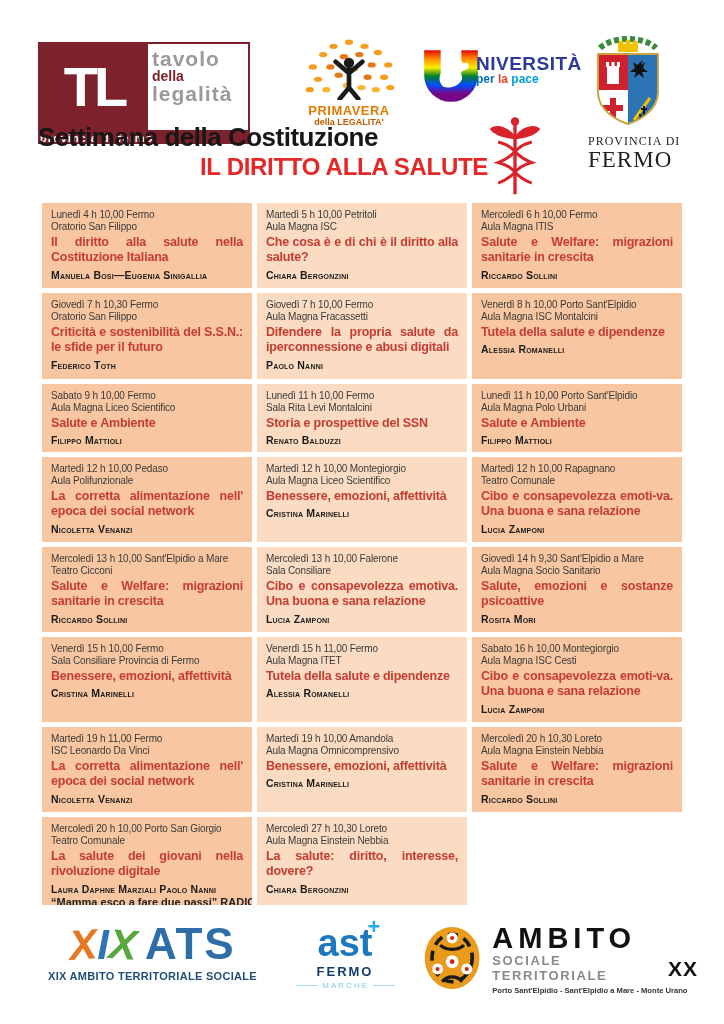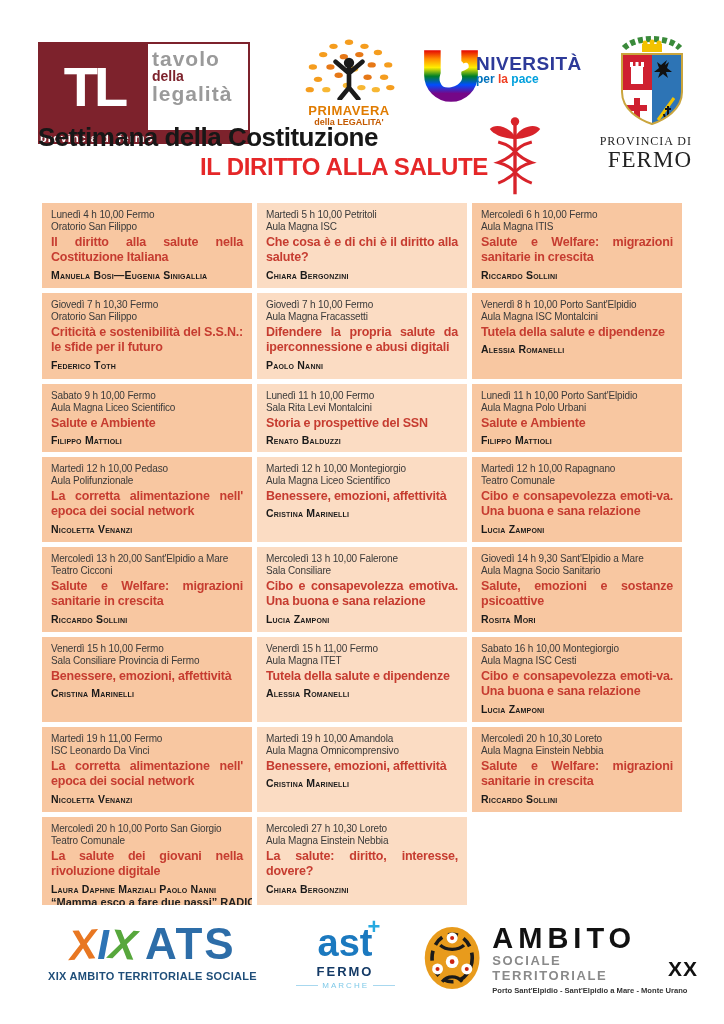--- a/index.html
+++ b/index.html
@@ -21,21 +21,21 @@
   .prim-logo{position:absolute;left:293px;top:36px;width:112px;height:96px;text-align:center;}
   .prim-t1{color:#e07b00;font-weight:800;font-size:13px;letter-spacing:.5px;line-height:1;}
   .prim-t2{color:#c45a00;font-weight:800;font-size:9px;line-height:1.2;}
 
   .uni-logo{position:absolute;left:420px;top:46px;width:170px;height:76px;display:flex;align-items:flex-start;}
   .uni-text{margin-left:-6px;padding-top:8px;}
   .uni-t1{color:#2d3a99;font-weight:800;font-size:19px;letter-spacing:.5px;line-height:1;}
   .uni-t2{font-weight:800;font-size:12px;line-height:1.1;}
   .uni-per{color:#0072bc;} .uni-la{color:#ef3f23;} .uni-pace{color:#00a0dd;}
 
-  .prov-logo{position:absolute;left:588px;top:32px;width:104px;text-align:right;}
+  .prov-logo{position:absolute;left:588px;top:32px;width:104px;text-align:left;}
   .prov-t{font-family:"Liberation Serif",serif;color:#222;}
   .prov-t1{font-size:12px;letter-spacing:1px;margin-top:2px;}
   .prov-t2{font-size:23px;letter-spacing:1px;line-height:.95;}
 
   
   .main-title{position:absolute;left:38px;top:122px;font-size:26px;font-weight:800;color:#171717;letter-spacing:-.5px;}
   .sub-title{position:absolute;left:200px;top:153px;font-size:24px;font-weight:800;color:#e52728;letter-spacing:-.3px;}
   .caduceus{position:absolute;left:487px;top:112px;}
 
   
@@ -289,21 +289,21 @@
 
     <div class="card">
       <div class="when">Martedì 12 h 10,00  Rapagnano</div>
       <div class="venue">Teatro Comunale</div>
       <div class="etitle">Cibo e consapevolezza emoti-va. Una buona e sana relazione</div>
       <div class="speaker">Lucia Zamponi</div>
 
     </div>
 
     <div class="card">
-      <div class="when">Mercoledì 13 h 20,00  Sant'Elpidio a Mare</div>
+      <div class="when">Mercoledì 13 h 10,00  Sant'Elpidio a Mare</div>
       <div class="venue">Teatro Cicconi</div>
       <div class="etitle">Salute e Welfare: migrazioni sanitarie in crescita</div>
       <div class="speaker">Riccardo Sollini</div>
 
     </div>
 
     <div class="card light">
       <div class="when">Mercoledì 13 h 10,00  Falerone</div>
       <div class="venue">Sala Consiliare</div>
       <div class="etitle">Cibo e consapevolezza emotiva. Una buona e sana relazione</div>

